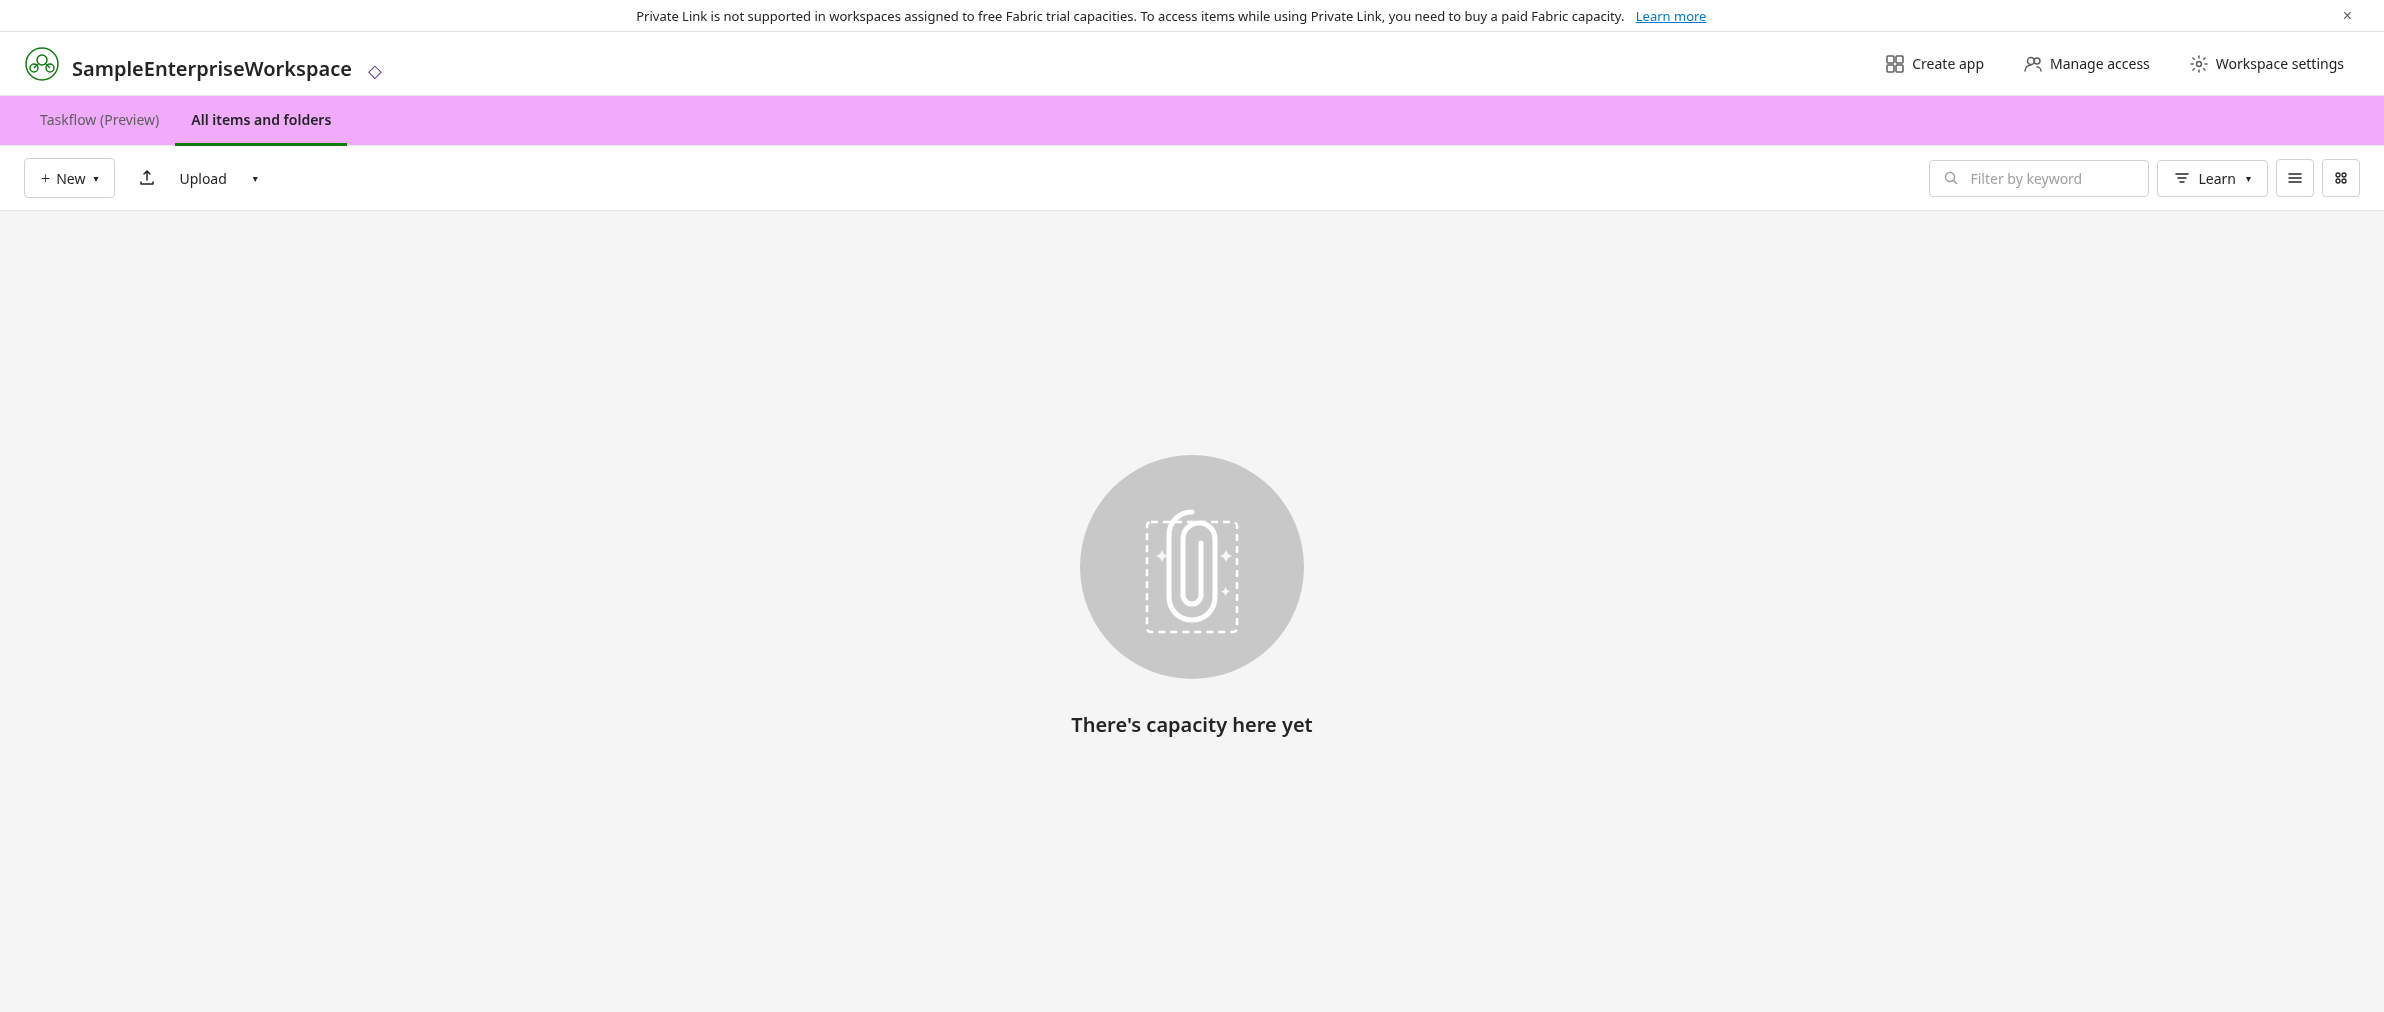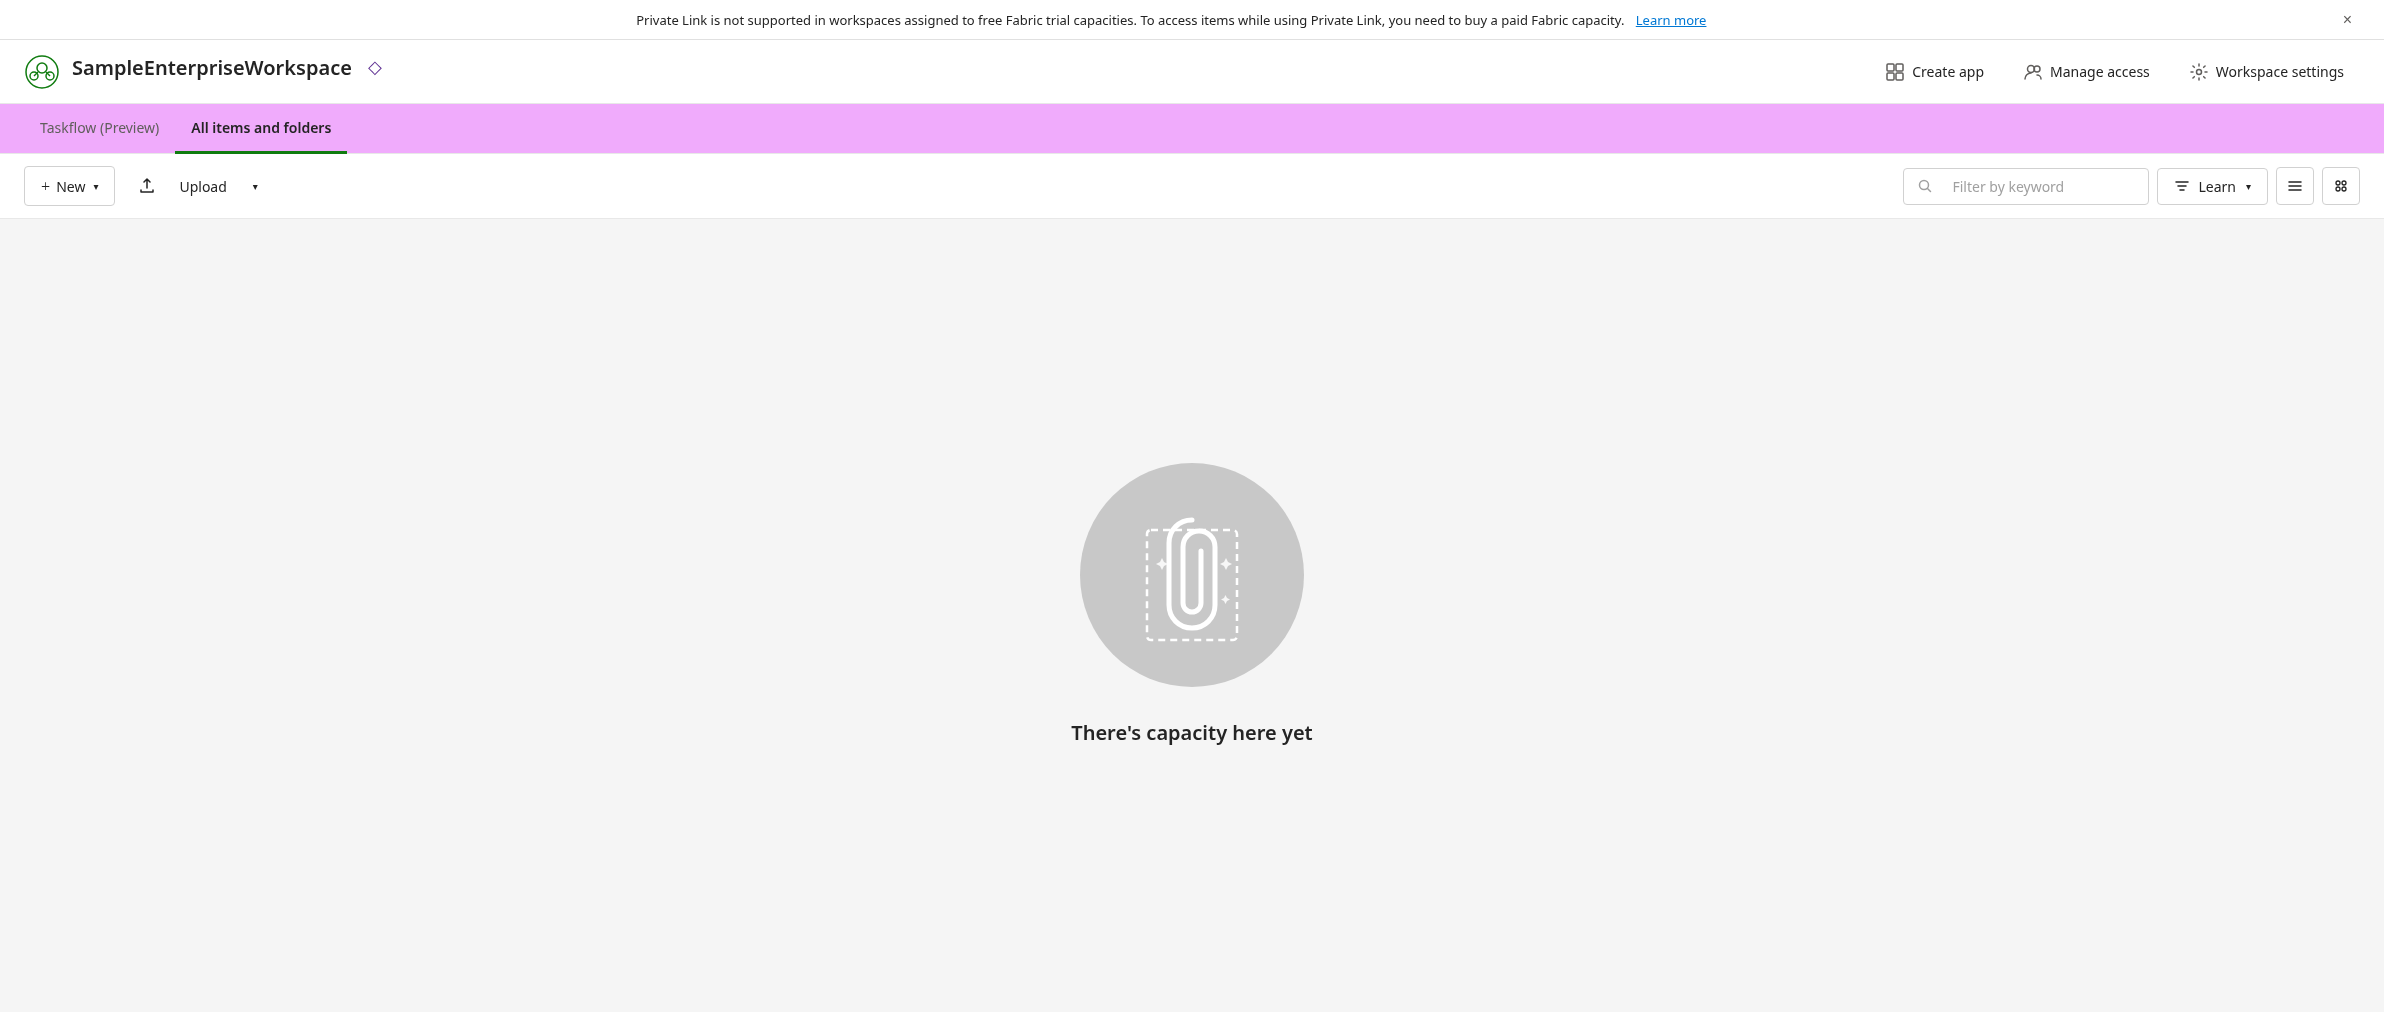--- a/index.html
+++ b/index.html
@@ -9,21 +9,21 @@
       min-height: 100vh;
       font-size: 14px;
       color: #242424;
     }
 
     
     .banner {
       background: #fff;
       border-bottom: 1px solid #e0e0e0;
       padding: 0 24px;
-      height: 40px;
+      height: 32px;
       display: flex;
       align-items: center;
       justify-content: space-between;
       font-size: 13px;
       color: #242424;
       position: relative;
     }
     .banner-text {
       flex: 1;
       text-align: center;
@@ -49,21 +49,21 @@
       background: #fff;
       height: 64px;
       display: flex;
       align-items: center;
       padding: 0 24px;
       justify-content: space-between;
       border-bottom: 1px solid #e8e8e8;
     }
     .header-left {
       display: flex;
-      align-items: flex-start;
+      align-items: flex-end;
       gap: 12px;
     }
     .workspace-icon {
       width: 36px;
       height: 36px;
       color: #107c10;
     }
     .workspace-title {
       font-size: 20px;
       font-weight: 600;
@@ -160,26 +160,26 @@
       color: #242424;
     }
     .toolbar-right {
       display: flex;
       align-items: center;
       gap: 8px;
     }
     .filter-input {
       display: flex;
       align-items: center;
-      gap: 20px;
+      gap: 12px;
       padding: 8px 14px;
       border: 1px solid #d1d1d1;
       border-radius: 4px;
       background: #fff;
-      width: 246px;
+      width: 220px;
       color: #a0a0a0;
       font-size: 14px;
       cursor: text;
     }
     .filter-btn {
       display: flex;
       align-items: center;
       gap: 8px;
       padding: 8px 16px;
       border: 1px solid #d1d1d1;

